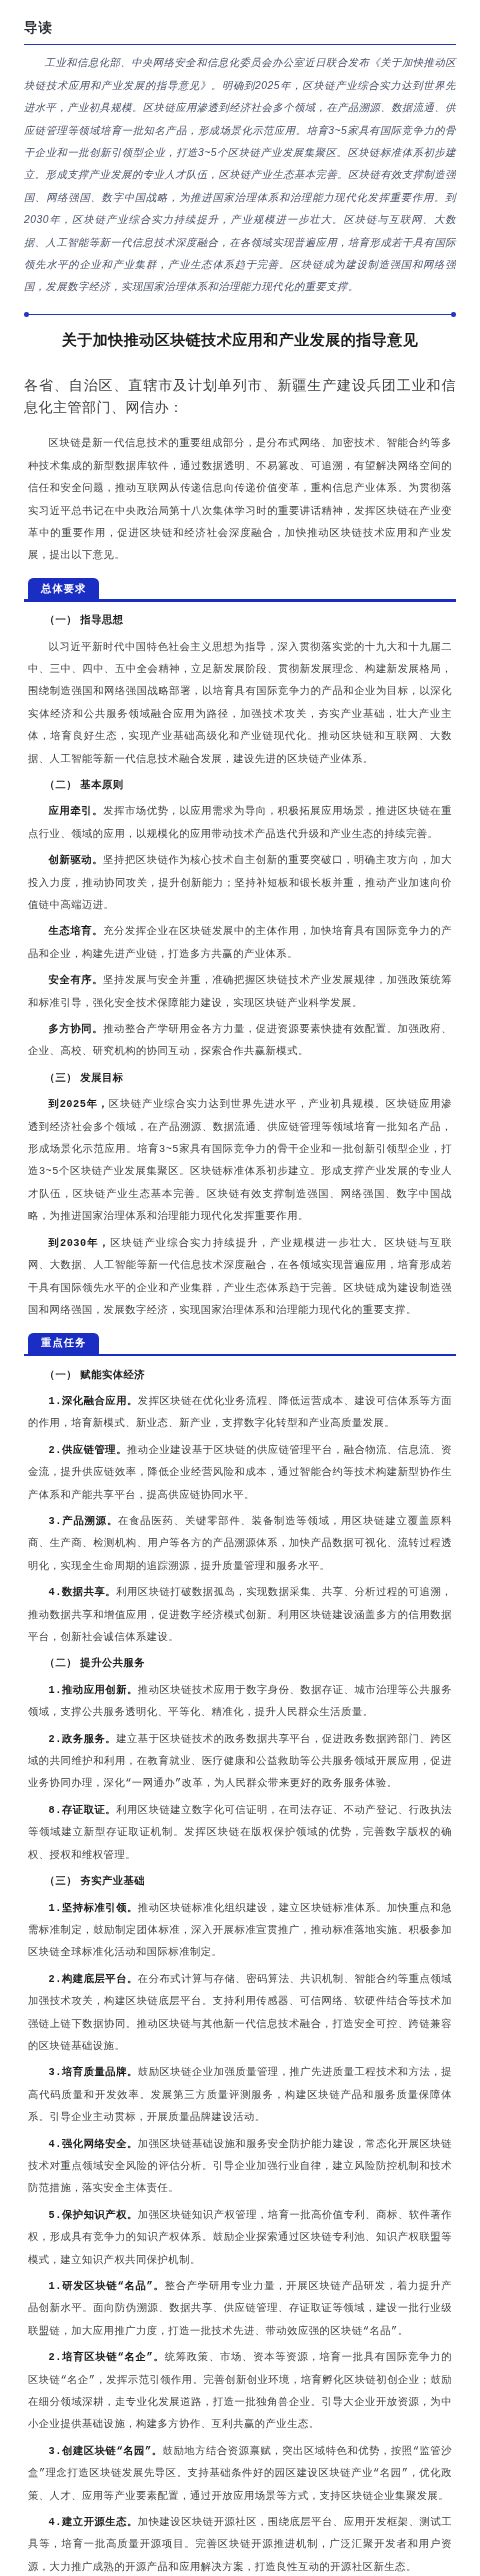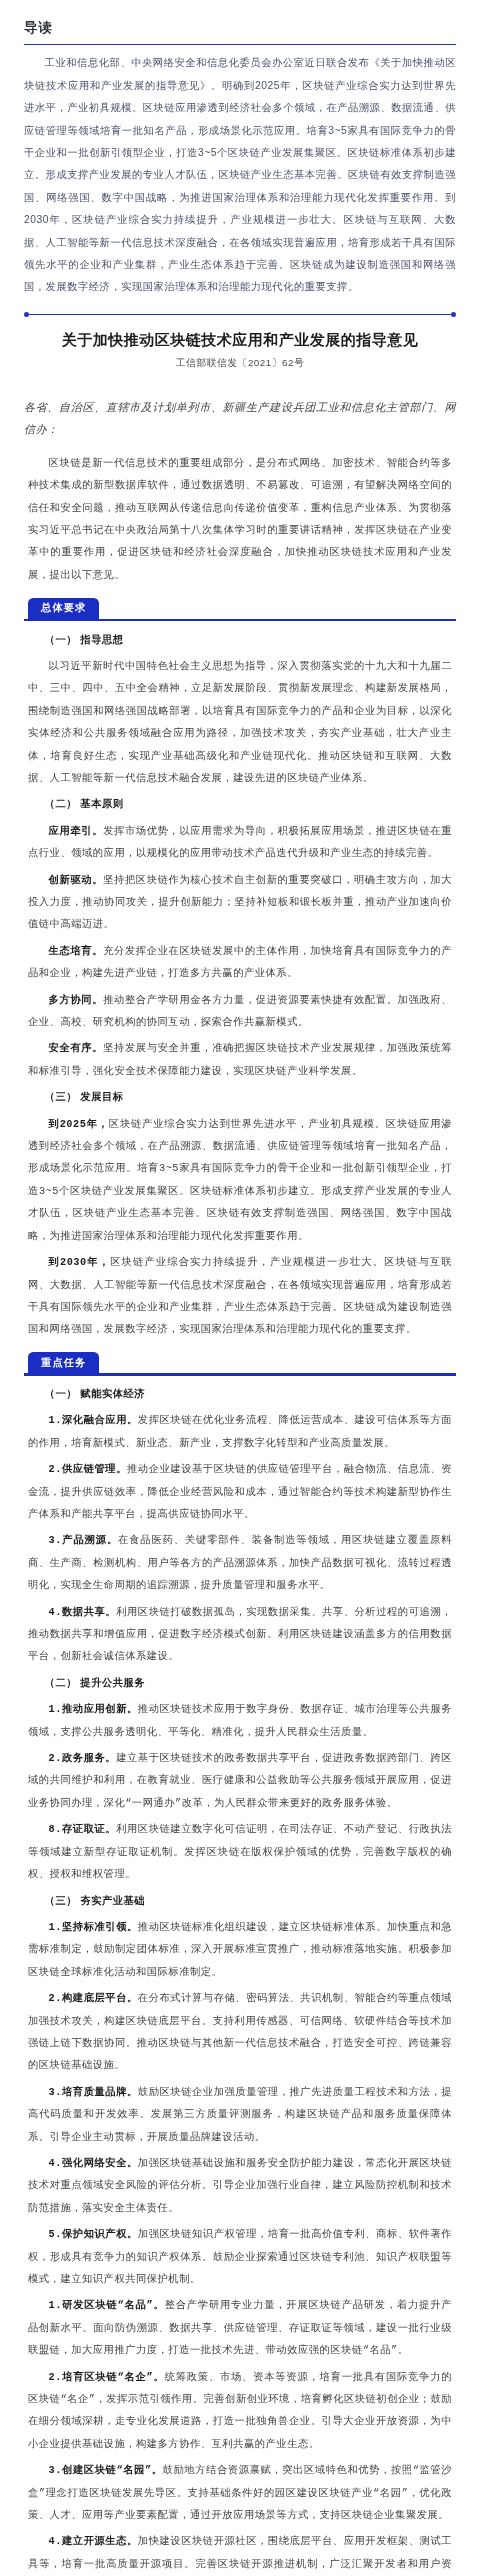--- a/index.html
+++ b/index.html
@@ -15,35 +15,35 @@
     width:480px;min-height:3507px;margin:0 auto;background:#fff;
     box-sizing:border-box;padding:18.5px 24px 20.6px;
     font-family:"Liberation Sans",sans-serif;
   }
   .intro-title{
     font-size:13.4px;font-weight:bold;color:#2b2f36;letter-spacing:1px;line-height:17.5px;
   }
   .intro-underline{height:1px;background:var(--divider);margin-top:8.2px;}
   .intro-para{
     margin:7.2px 0 0;font-size:10.3px;letter-spacing:0.5px;line-height:22.4px;
-    color:var(--intro-ink);text-indent:2em;text-align:justify;
+    color:var(--intro-ink);text-indent:2em;text-align:justify;font-style:italic;
   }
   .section-divider{display:flex;align-items:center;margin-top:13.4px;}
   .section-divider .dot{width:4.6px;height:4.6px;border-radius:50%;background:var(--divider);flex:0 0 auto;}
   .section-divider .bar{flex:1;height:1.5px;background:var(--divider);}
   .doc-title{
     margin-top:12.4px;text-align:center;font-size:15px;font-weight:bold;
     color:var(--head-ink);letter-spacing:0.5px;line-height:22.4px;
   }
   .doc-number{
     text-align:center;font-size:9.8px;color:#4a4a4a;letter-spacing:0.5px;line-height:22.4px;
   }
   .salutation{
-    margin-top:22px;font-size:11px;letter-spacing:0.5px;line-height:22.4px;
-    color:var(--body-ink);text-indent:0;text-align:justify;font-style:italic;
+    margin-top:22px;font-size:14px;letter-spacing:0.5px;line-height:22.4px;
+    color:var(--body-ink);text-indent:0;text-align:justify;
   }
   .para{
     margin:4px;font-size:10.3px;letter-spacing:0.5px;line-height:22.4px;
     color:var(--body-ink);text-indent:2em;text-align:justify;font-family:Liberation Mono, monospace;
   }
   .para b{color:var(--head-ink);font-weight:bold;}
   .sec-h{
     font-size:10.3px;font-weight:bold;color:var(--head-ink);letter-spacing:0.5px;
     line-height:22.4px;text-indent:2em;
   }
@@ -65,37 +65,36 @@
 
   <p class="intro-para">工业和信息化部、中央网络安全和信息化委员会办公室近日联合发布《关于加快推动区块链技术应用和产业发展的指导意见》。明确到2025年，区块链产业综合实力达到世界先进水平，产业初具规模。区块链应用渗透到经济社会多个领域，在产品溯源、数据流通、供应链管理等领域培育一批知名产品，形成场景化示范应用。培育3~5家具有国际竞争力的骨干企业和一批创新引领型企业，打造3~5个区块链产业发展集聚区。区块链标准体系初步建立。形成支撑产业发展的专业人才队伍，区块链产业生态基本完善。区块链有效支撑制造强国、网络强国、数字中国战略，为推进国家治理体系和治理能力现代化发挥重要作用。到2030年，区块链产业综合实力持续提升，产业规模进一步壮大。区块链与互联网、大数据、人工智能等新一代信息技术深度融合，在各领域实现普遍应用，培育形成若干具有国际领先水平的企业和产业集群，产业生态体系趋于完善。区块链成为建设制造强国和网络强国，发展数字经济，实现国家治理体系和治理能力现代化的重要支撑。</p>
 
   <div class="section-divider">
     <span class="dot"></span>
     <span class="bar"></span>
     <span class="dot"></span>
   </div>
 
   <div class="doc-title">关于加快推动区块链技术应用和产业发展的指导意见</div>
-  <div class="doc-number">工信部联信发〔2021〕62号</div>
 
   <p class="salutation">各省、自治区、直辖市及计划单列市、新疆生产建设兵团工业和信息化主管部门、网信办：</p>
   <p class="para">区块链是新一代信息技术的重要组成部分，是分布式网络、加密技术、智能合约等多种技术集成的新型数据库软件，通过数据透明、不易篡改、可追溯，有望解决网络空间的信任和安全问题，推动互联网从传递信息向传递价值变革，重构信息产业体系。为贯彻落实习近平总书记在中央政治局第十八次集体学习时的重要讲话精神，发挥区块链在产业变革中的重要作用，促进区块链和经济社会深度融合，加快推动区块链技术应用和产业发展，提出以下意见。</p>
 
   <div>
       <section>
         <div class="tabbar"><span class="tab">总体要求</span></div>
         <div class="tabline"></div>
         <div class="sec-h">（一） 指导思想</div>
         <p class="para">以习近平新时代中国特色社会主义思想为指导，深入贯彻落实党的十九大和十九届二中、三中、四中、五中全会精神，立足新发展阶段、贯彻新发展理念、构建新发展格局，围绕制造强国和网络强国战略部署，以培育具有国际竞争力的产品和企业为目标，以深化实体经济和公共服务领域融合应用为路径，加强技术攻关，夯实产业基础，壮大产业主体，培育良好生态，实现产业基础高级化和产业链现代化。推动区块链和互联网、大数据、人工智能等新一代信息技术融合发展，建设先进的区块链产业体系。</p>
         <div class="sec-h">（二） 基本原则</div>
         <p class="para"><b>应用牵引。</b>发挥市场优势，以应用需求为导向，积极拓展应用场景，推进区块链在重点行业、领域的应用，以规模化的应用带动技术产品迭代升级和产业生态的持续完善。</p>
         <p class="para"><b>创新驱动。</b>坚持把区块链作为核心技术自主创新的重要突破口，明确主攻方向，加大投入力度，推动协同攻关，提升创新能力；坚持补短板和锻长板并重，推动产业加速向价值链中高端迈进。</p>
         <p class="para"><b>生态培育。</b>充分发挥企业在区块链发展中的主体作用，加快培育具有国际竞争力的产品和企业，构建先进产业链，打造多方共赢的产业体系。</p>
+        <p class="para"><b>安全有序。</b>坚持发展与安全并重，准确把握区块链技术产业发展规律，加强政策统筹和标准引导，强化安全技术保障能力建设，实现区块链产业科学发展。</p>
         <p class="para"><b>多方协同。</b>推动整合产学研用金各方力量，促进资源要素快捷有效配置。加强政府、企业、高校、研究机构的协同互动，探索合作共赢新模式。</p>
-        <p class="para"><b>安全有序。</b>坚持发展与安全并重，准确把握区块链技术产业发展规律，加强政策统筹和标准引导，强化安全技术保障能力建设，实现区块链产业科学发展。</p>
         <div class="sec-h">（三） 发展目标</div>
         <p class="para"><b>到2025年，</b>区块链产业综合实力达到世界先进水平，产业初具规模。区块链应用渗透到经济社会多个领域，在产品溯源、数据流通、供应链管理等领域培育一批知名产品，形成场景化示范应用。培育3~5家具有国际竞争力的骨干企业和一批创新引领型企业，打造3~5个区块链产业发展集聚区。区块链标准体系初步建立。形成支撑产业发展的专业人才队伍，区块链产业生态基本完善。区块链有效支撑制造强国、网络强国、数字中国战略，为推进国家治理体系和治理能力现代化发挥重要作用。</p>
         <p class="para"><b>到2030年，</b>区块链产业综合实力持续提升，产业规模进一步壮大。区块链与互联网、大数据、人工智能等新一代信息技术深度融合，在各领域实现普遍应用，培育形成若干具有国际领先水平的企业和产业集群，产业生态体系趋于完善。区块链成为建设制造强国和网络强国，发展数字经济，实现国家治理体系和治理能力现代化的重要支撑。</p>
       </section>
       <section>
         <div class="tabbar"><span class="tab">重点任务</span></div>
         <div class="tabline"></div>
         <div class="sec-h">（一） 赋能实体经济</div>
         <p class="para"><b>1.深化融合应用。</b>发挥区块链在优化业务流程、降低运营成本、建设可信体系等方面的作用，培育新模式、新业态、新产业，支撑数字化转型和产业高质量发展。</p>
         <p class="para"><b>2.供应链管理。</b>推动企业建设基于区块链的供应链管理平台，融合物流、信息流、资金流，提升供应链效率，降低企业经营风险和成本，通过智能合约等技术构建新型协作生产体系和产能共享平台，提高供应链协同水平。</p>

